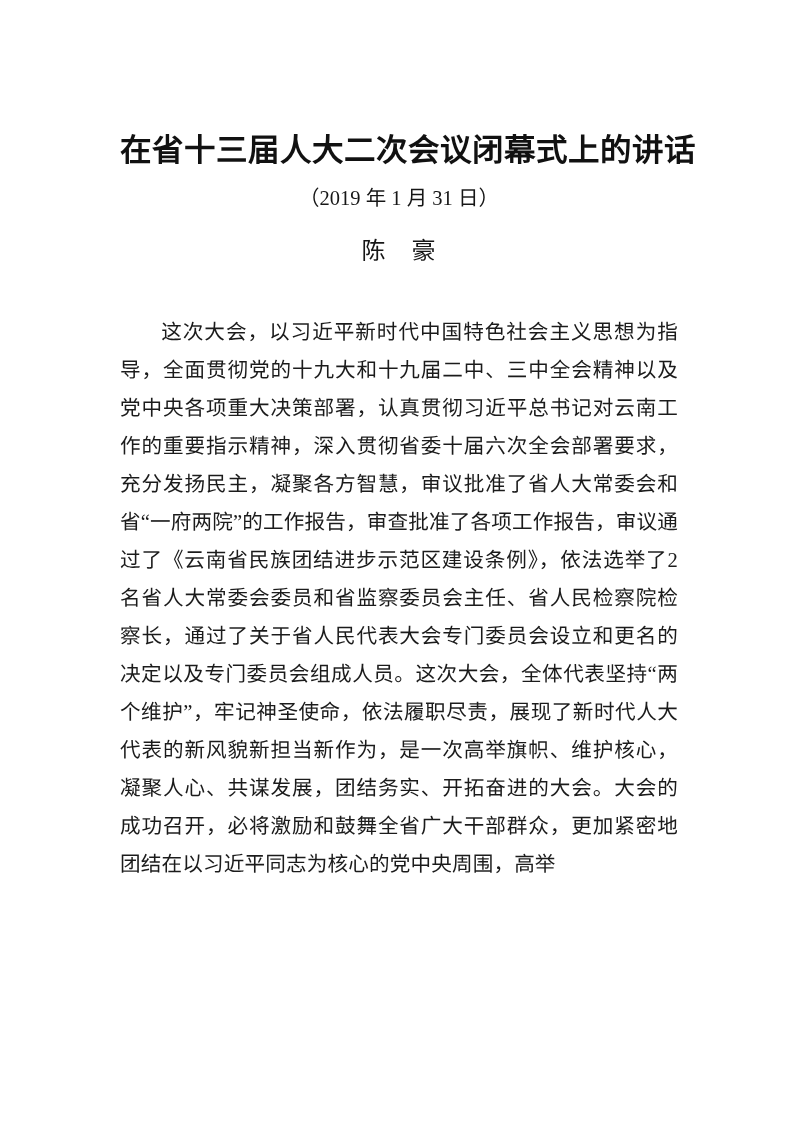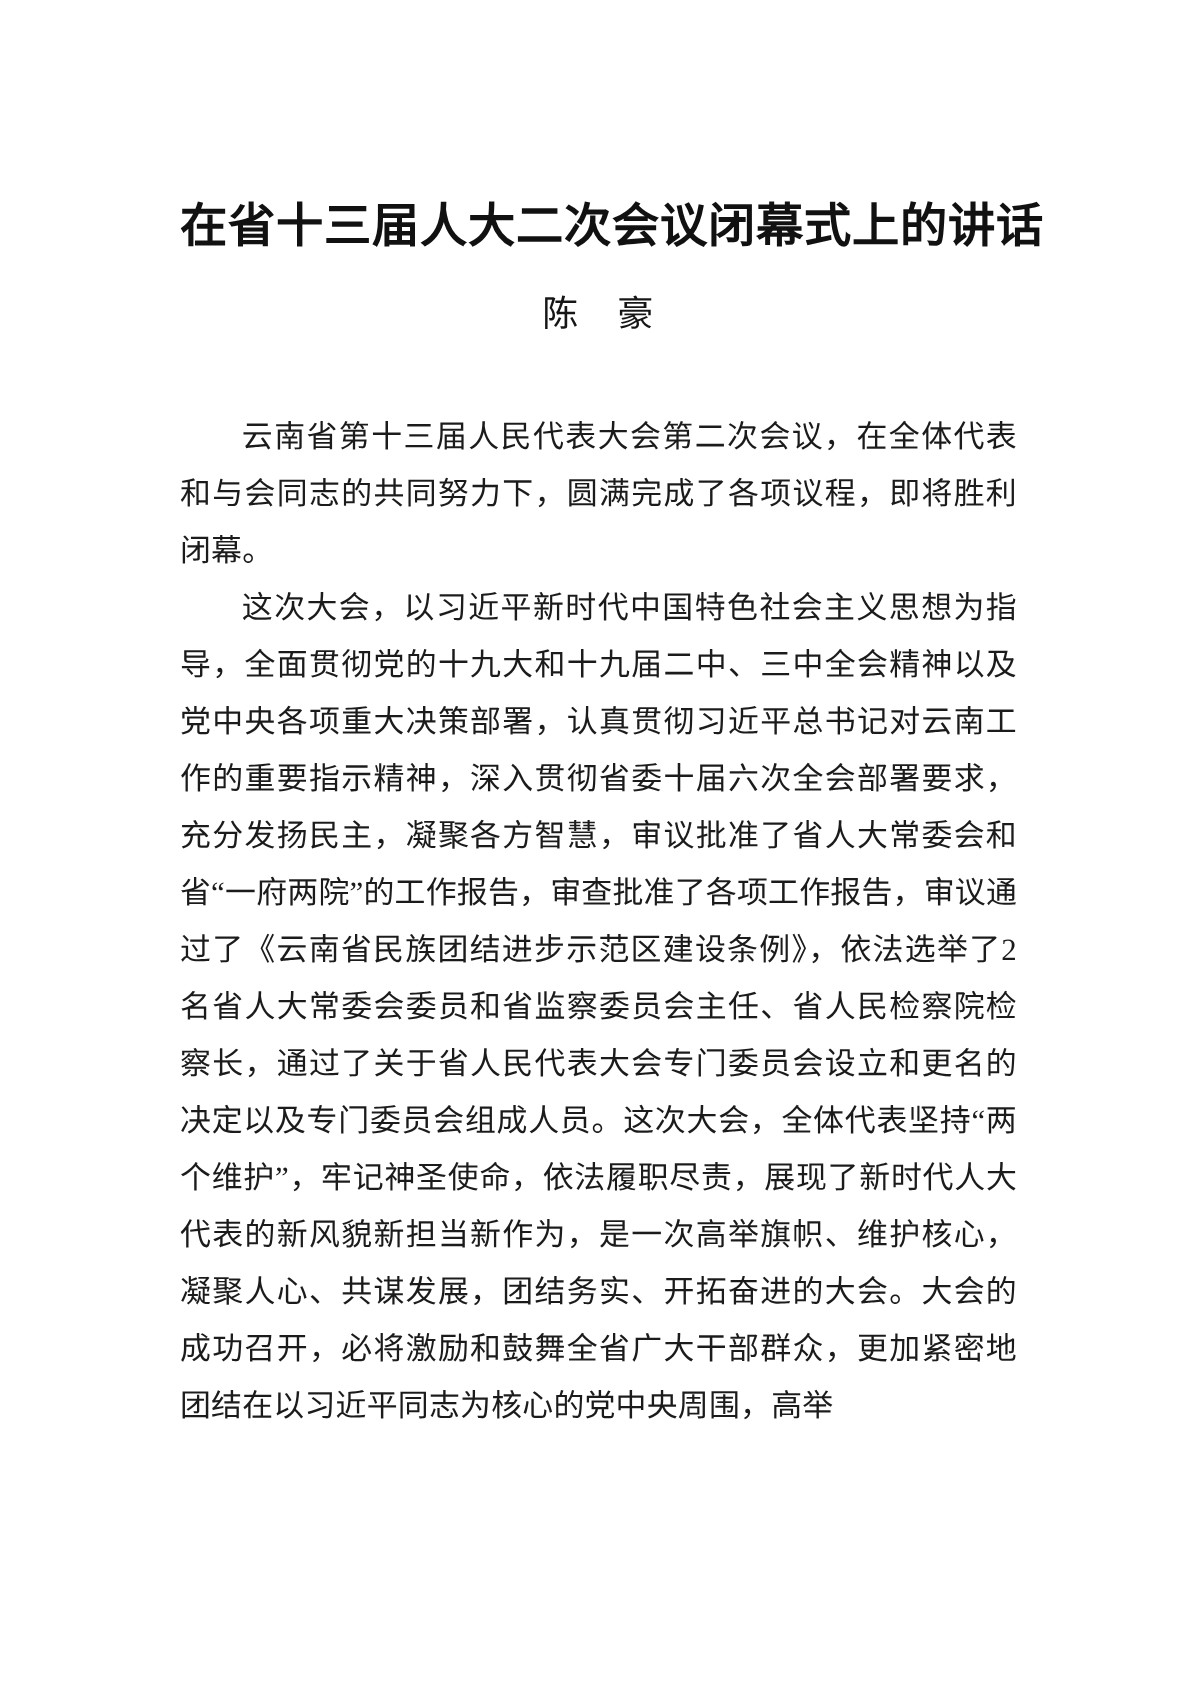--- a/index.html
+++ b/index.html
@@ -94,25 +94,25 @@
   }
 </style>
 </head>
 <body>
 
 <div class="page">
   <div class="content">
 
     <h1 class="doc-title">在省十三届人大二次会议闭幕式上的讲话</h1>
 
+    <p class="doc-date">（2019 年 1 月 31 日）</p>
 
     <p class="doc-author">陈　豪</p>
 
     <div class="body-block">
 
 
-      <p class="para indent">云南省第十三届人民代表大会第二次会议，在全体代表和与会同志的共同努力下，圆满完成了各项议程，即将胜利闭幕。</p>
 
       <p class="para indent">这次大会，以习近平新时代中国特色社会主义思想为指导，全面贯彻党的十九大和十九届二中、三中全会精神以及党中央各项重大决策部署，认真贯彻习近平总书记对云南工作的重要指示精神，深入贯彻省委十届六次全会部署要求，充分发扬民主，凝聚各方智慧，审议批准了省人大常委会和省“一府两院”的工作报告，审查批准了各项工作报告，审议通过了《云南省民族团结进步示范区建设条例》，依法选举了2名省人大常委会委员和省监察委员会主任、省人民检察院检察长，通过了关于省人民代表大会专门委员会设立和更名的决定以及专门委员会组成人员。这次大会，全体代表坚持“两个维护”，牢记神圣使命，依法履职尽责，展现了新时代人大代表的新风貌新担当新作为，是一次高举旗帜、维护核心，凝聚人心、共谋发展，团结务实、开拓奋进的大会。大会的成功召开，必将激励和鼓舞全省广大干部群众，更加紧密地团结在以习近平同志为核心的党中央周围，高举</p>
 
     </div>
   </div>
 </div>
 
 </body></html>

